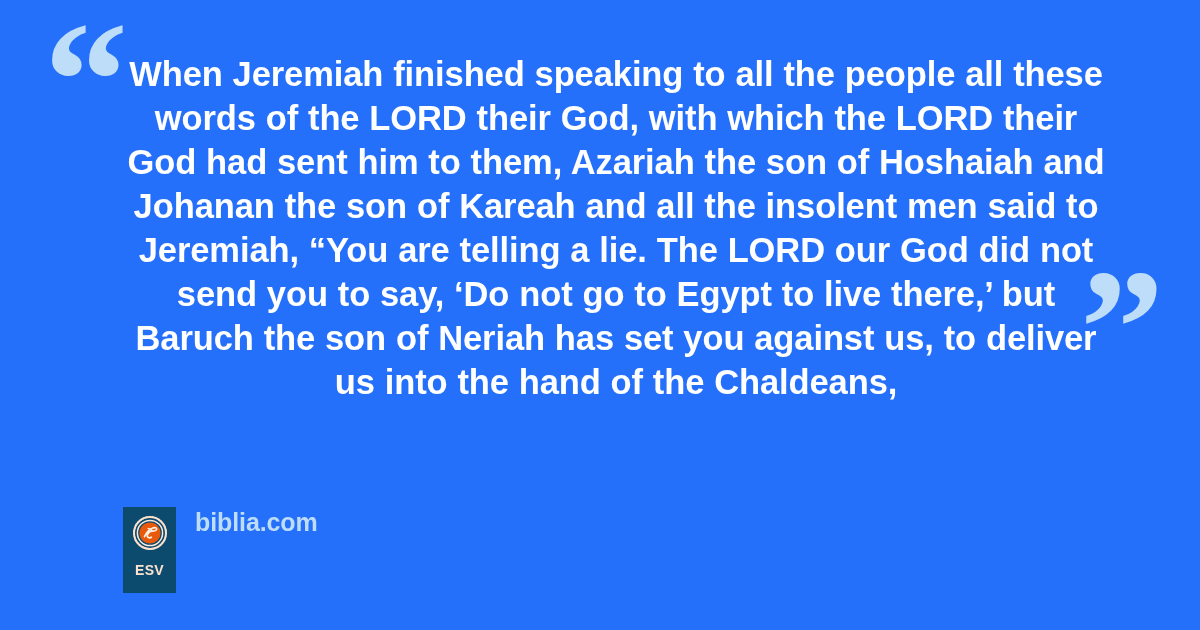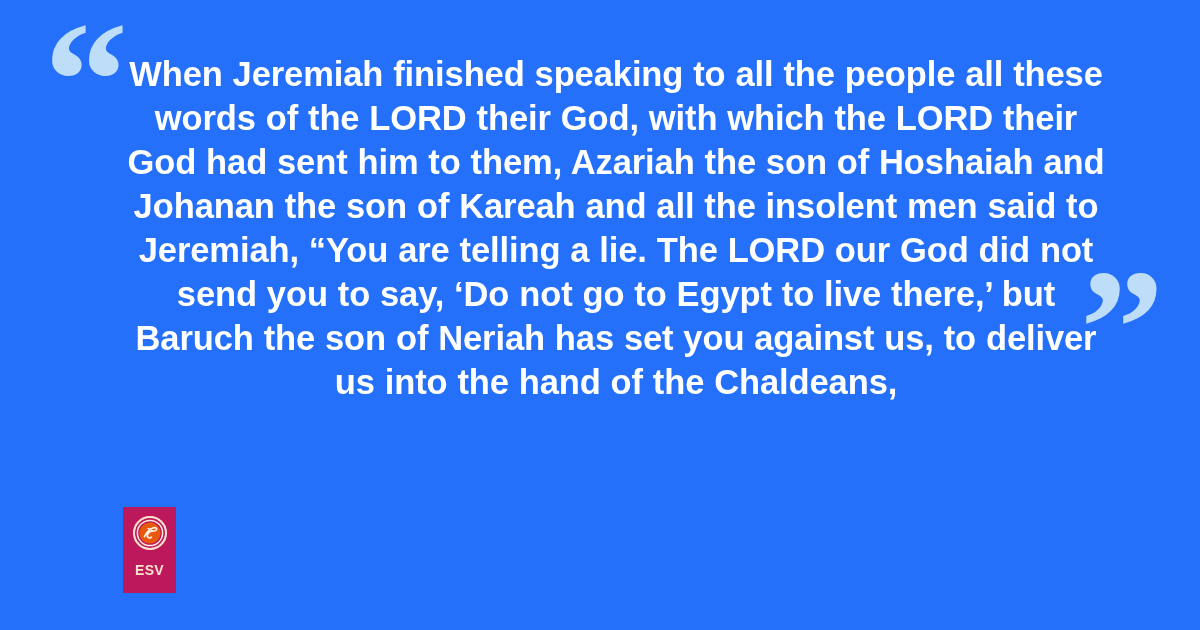--- a/index.html
+++ b/index.html
@@ -66,21 +66,21 @@
     left: 123px;
     top: 507px;
     display: flex;
     flex-direction: row;
     align-items: stretch;
   }
 
   #esv-logo {
     width: 53px;
     height: 86px;
-    background: #be185d;
+    background: #0c4a6e;
     display: flex;
     flex-direction: column;
     align-items: center;
     justify-content: flex-start;
     flex: 0 0 auto;
     padding-top: 9px;
     box-sizing: border-box;
   }
   #esv-seal {
     width: 34px;
@@ -144,17 +144,18 @@
         <circle cx="17" cy="17" r="16" fill="none" stroke="#fbe0cb" stroke-width="1.6" stroke-dasharray="1.6 1.6"></circle>
         <circle cx="17" cy="17" r="12.6" fill="none" stroke="#fde9da" stroke-width="1.5"></circle>
         <circle cx="17" cy="17" r="10.6" fill="#e8590c"></circle>
         <path d="M11.5 20.6c1.6-3.6 4.4-6.6 7.8-8.3 1.1-.6 2.3-.9 3.3-.6.9.3 1.3 1.2.9 2-.5 1-1.9 1.4-3.1 1.3-2.6-.2-4.7 1.2-5.7 3.1-.6 1.2-.5 2.5.4 3.2.9.7 2.3.6 3.3-.1" fill="none" stroke="#fdf0e4" stroke-width="1.7" stroke-linecap="round"></path>
         <path d="M15.2 12.4c1.9.3 3.4 1.4 4.3 2.9" fill="none" stroke="#fdf0e4" stroke-width="1.5" stroke-linecap="round"></path>
       </svg>
       <div id="esv-logo-label">ESV</div>
     </div>
 
     <div id="brand-text">
+      <div id="brand-site">biblia.com</div>
     </div>
 
   </div>
 
 </div>
 
 </body></html>

